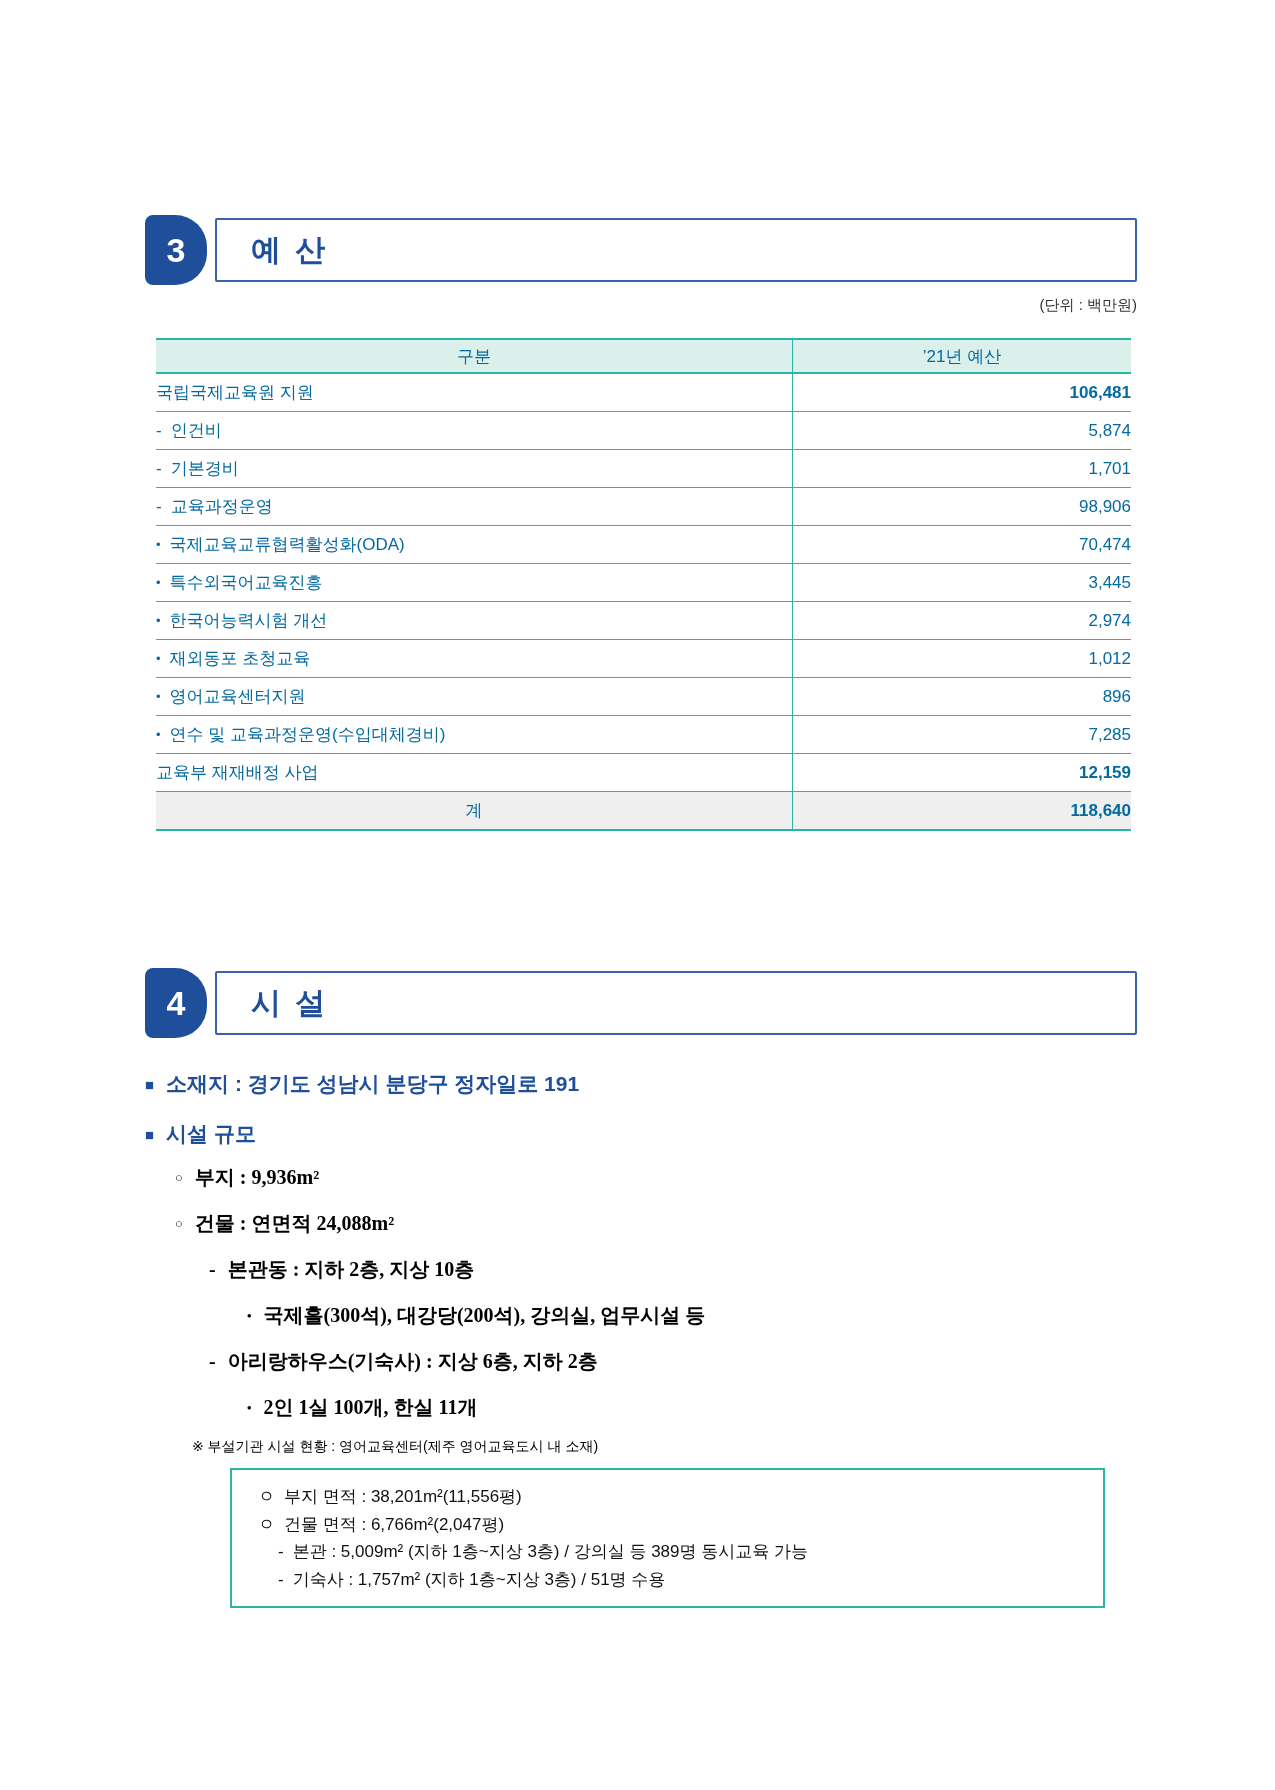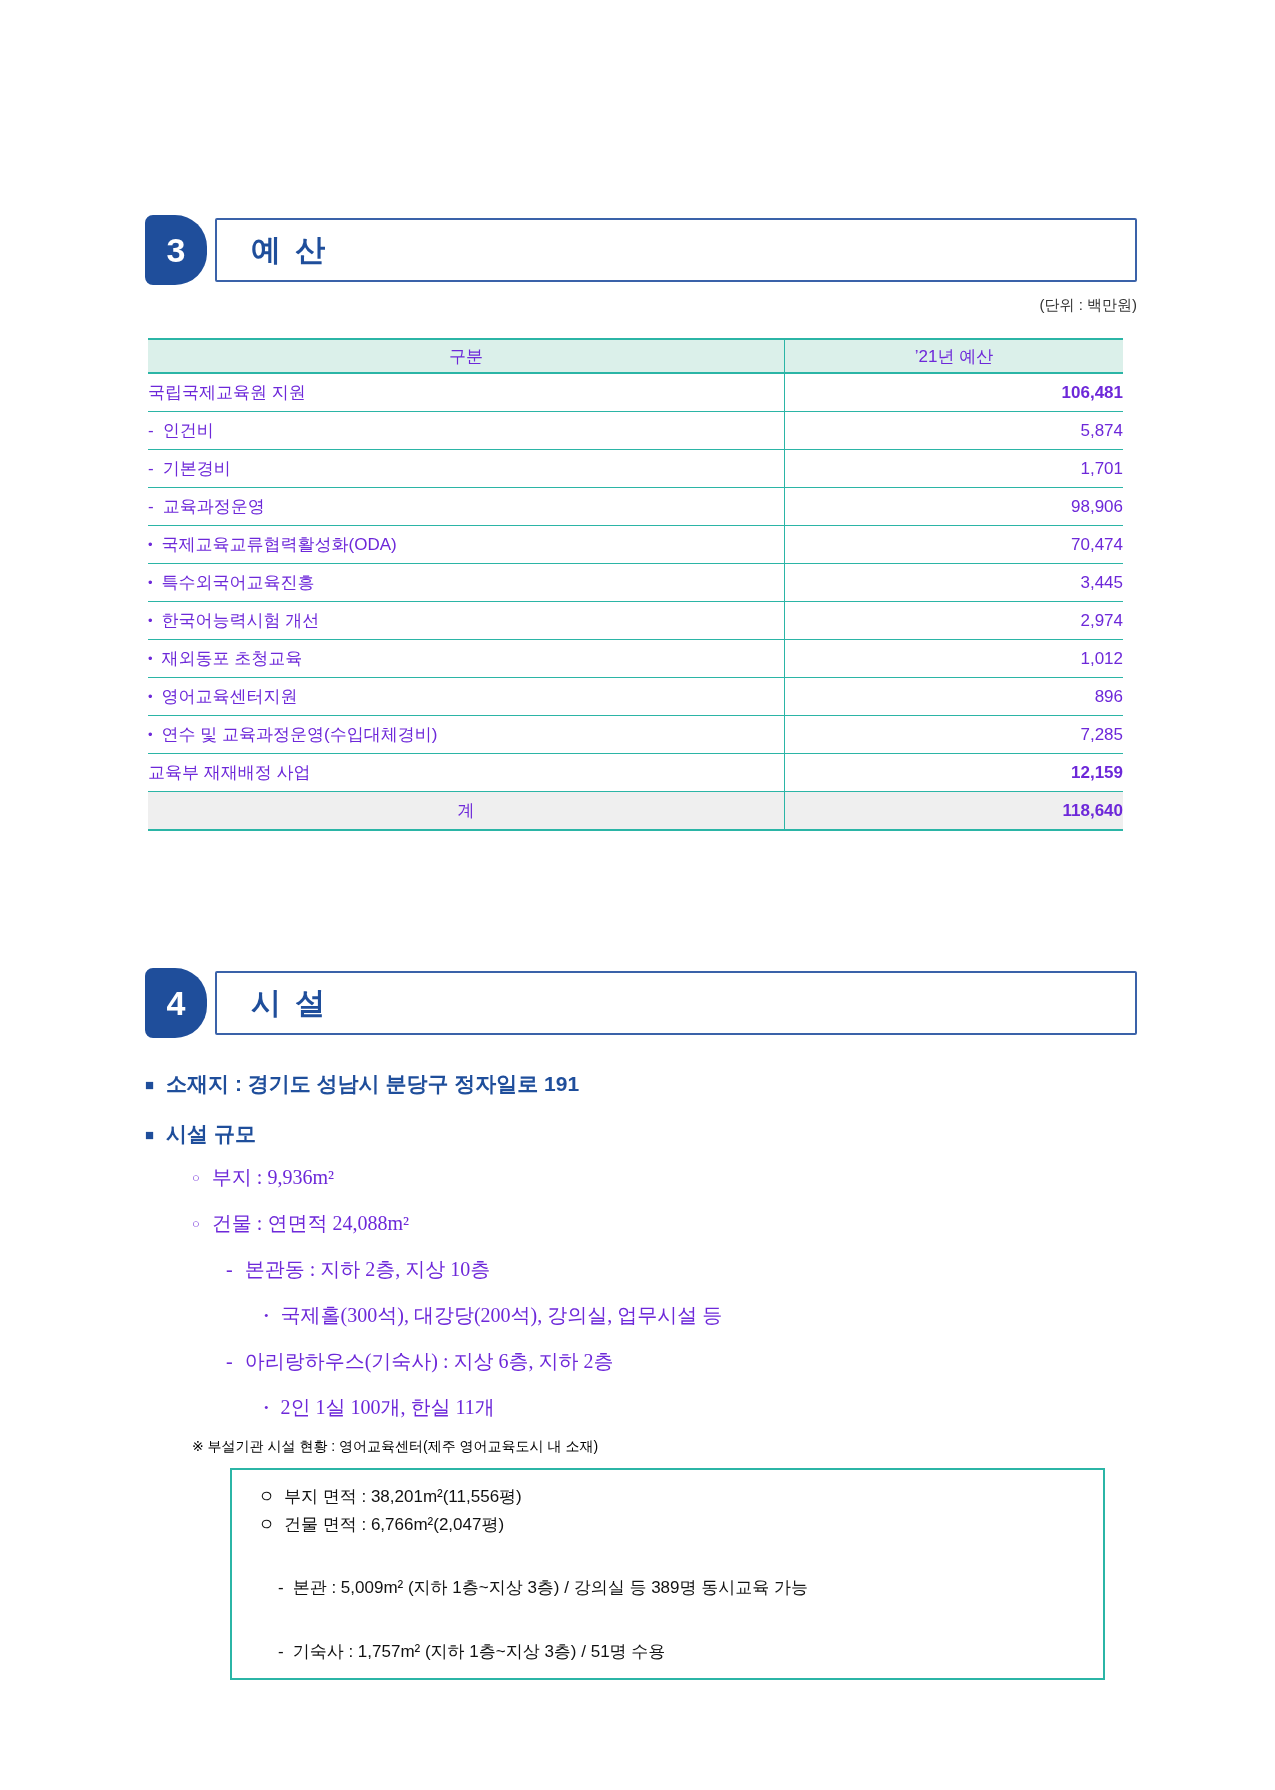--- a/index.html
+++ b/index.html
@@ -13,22 +13,22 @@
   .sec-titlebox{flex:1;margin:3px 0 3px 8px;border:2px solid #3A62A9;border-radius:2px;
                 display:flex;align-items:center;padding-left:34px;background:#ffffff;}
   .sec-title{color:#1F4E9B;font-size:30px;font-weight:bold;letter-spacing:3px;}
   #sec3{top:215px;}
   #sec4{top:968px;}
 
   
   .unit-note{position:absolute;top:296px;right:138px;font-size:15px;color:#333333;}
 
   
-  table.budget{position:absolute;left:148px;top:338px;width:975px;border-collapse:collapse;
-               font-size:17px;color:#6d28d9;table-layout:fixed;}
+  table.budget{position:absolute;left:156px;top:338px;width:975px;border-collapse:collapse;
+               font-size:17px;color:#0369a1;table-layout:fixed;}
   table.budget th{background:#DBF0EA;border-top:2px solid #2BB5A6;border-bottom:2px solid #2BB5A6;
                   height:32px;font-weight:normal;text-align:center;padding:0;}
   table.budget td{border-bottom:1px solid #2BB5A6;height:37px;padding:0;}
   table.budget tr.total-row td{border-bottom:2.5px solid #2BB5A6;background:#EFEFEF;}
   .col-value{border-left:1.5px solid #2BB5A6;text-align:right;width:338px;}
   .col-label{text-align:left;padding-left:14px;}
   td.lvl-1{padding-left:40px;}
   td.lvl-2{padding-left:72px;}
   td.lvl-total{text-align:center;padding-left:0;}
   .bold{font-weight:bold;}
@@ -36,36 +36,36 @@
   td.lvl-2 .row-marker{font-size:13px;vertical-align:1px;}
 
   
   .blue-line{position:absolute;left:145px;color:#1F4E9B;font-weight:bold;font-size:21px;
              display:flex;align-items:center;}
   .blue-line .sq{font-size:15px;margin-right:12px;}
   #loc-line{top:1070px;}
   #scale-line{top:1120px;}
 
   
-  .fac-list{position:absolute;left:162px;top:1164px;width:990px;
-            font-family:"Liberation Serif","DejaVu Serif",serif;font-size:20px;color:#6d28d9;}
+  .fac-list{position:absolute;left:145px;top:1164px;width:990px;
+            font-family:"Liberation Serif","DejaVu Serif",serif;font-size:20px;color:#000000;font-weight:bold;}
   .fac-item{margin-bottom:19px;}
   .fac-item .mk{margin-right:12px;}
   .f-lvl1{padding-left:30px;}
   .f-lvl1 .mk{font-size:13px;vertical-align:2px;}
   .f-lvl2{padding-left:64px;}
   .f-lvl3{padding-left:102px;}
   .f-lvl3 .mk{font-size:13px;vertical-align:2px;}
 
   
   .note-line{position:absolute;left:192px;top:1438px;font-size:14px;color:#000000;}
   .info-box{position:absolute;left:230px;top:1468px;width:875px;box-sizing:border-box;
             border:2px solid #2BB5A6;padding:13px 10px 13px 0;font-size:17px;color:#111111;background:#ffffff;}
   .box-line{line-height:1.62;padding-left:26px;}
-  .box-line.ind1{padding-left:46px;margin-top:36px;}
+  .box-line.ind1{padding-left:46px;}
   .box-line .mk{margin-right:9px;}
 </style>
 </head>
 <body>
 
 <div class="page">
 
   <div class="sec-header" id="sec3">
     <div class="sec-badge">3</div>
     <div class="sec-titlebox">

